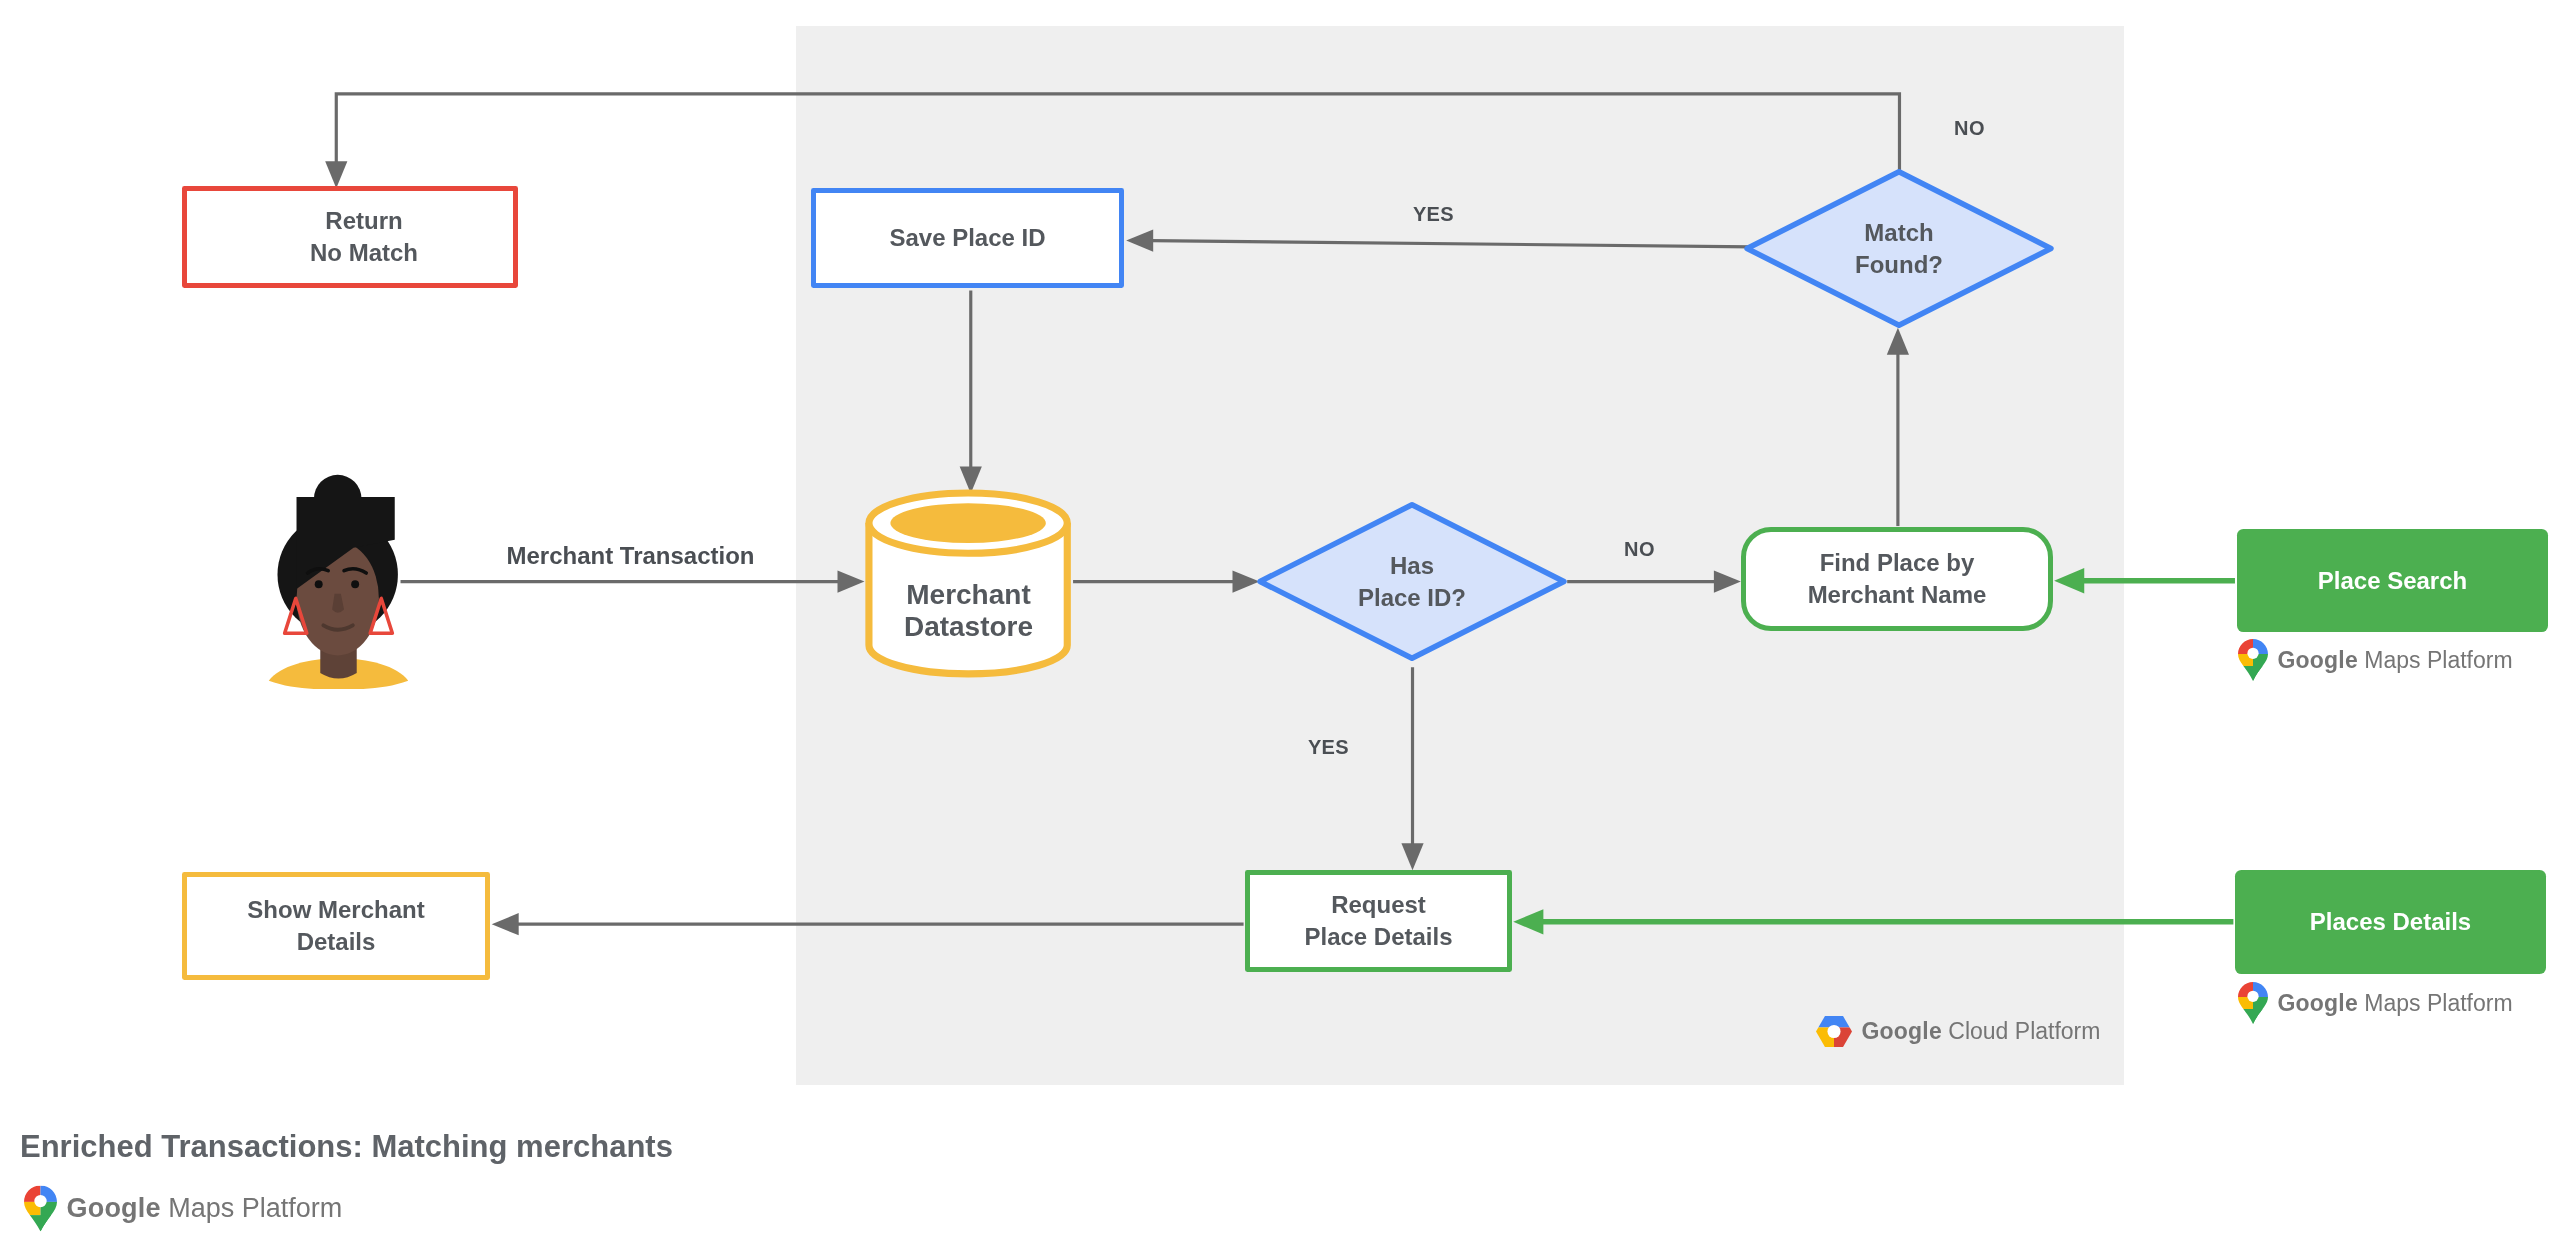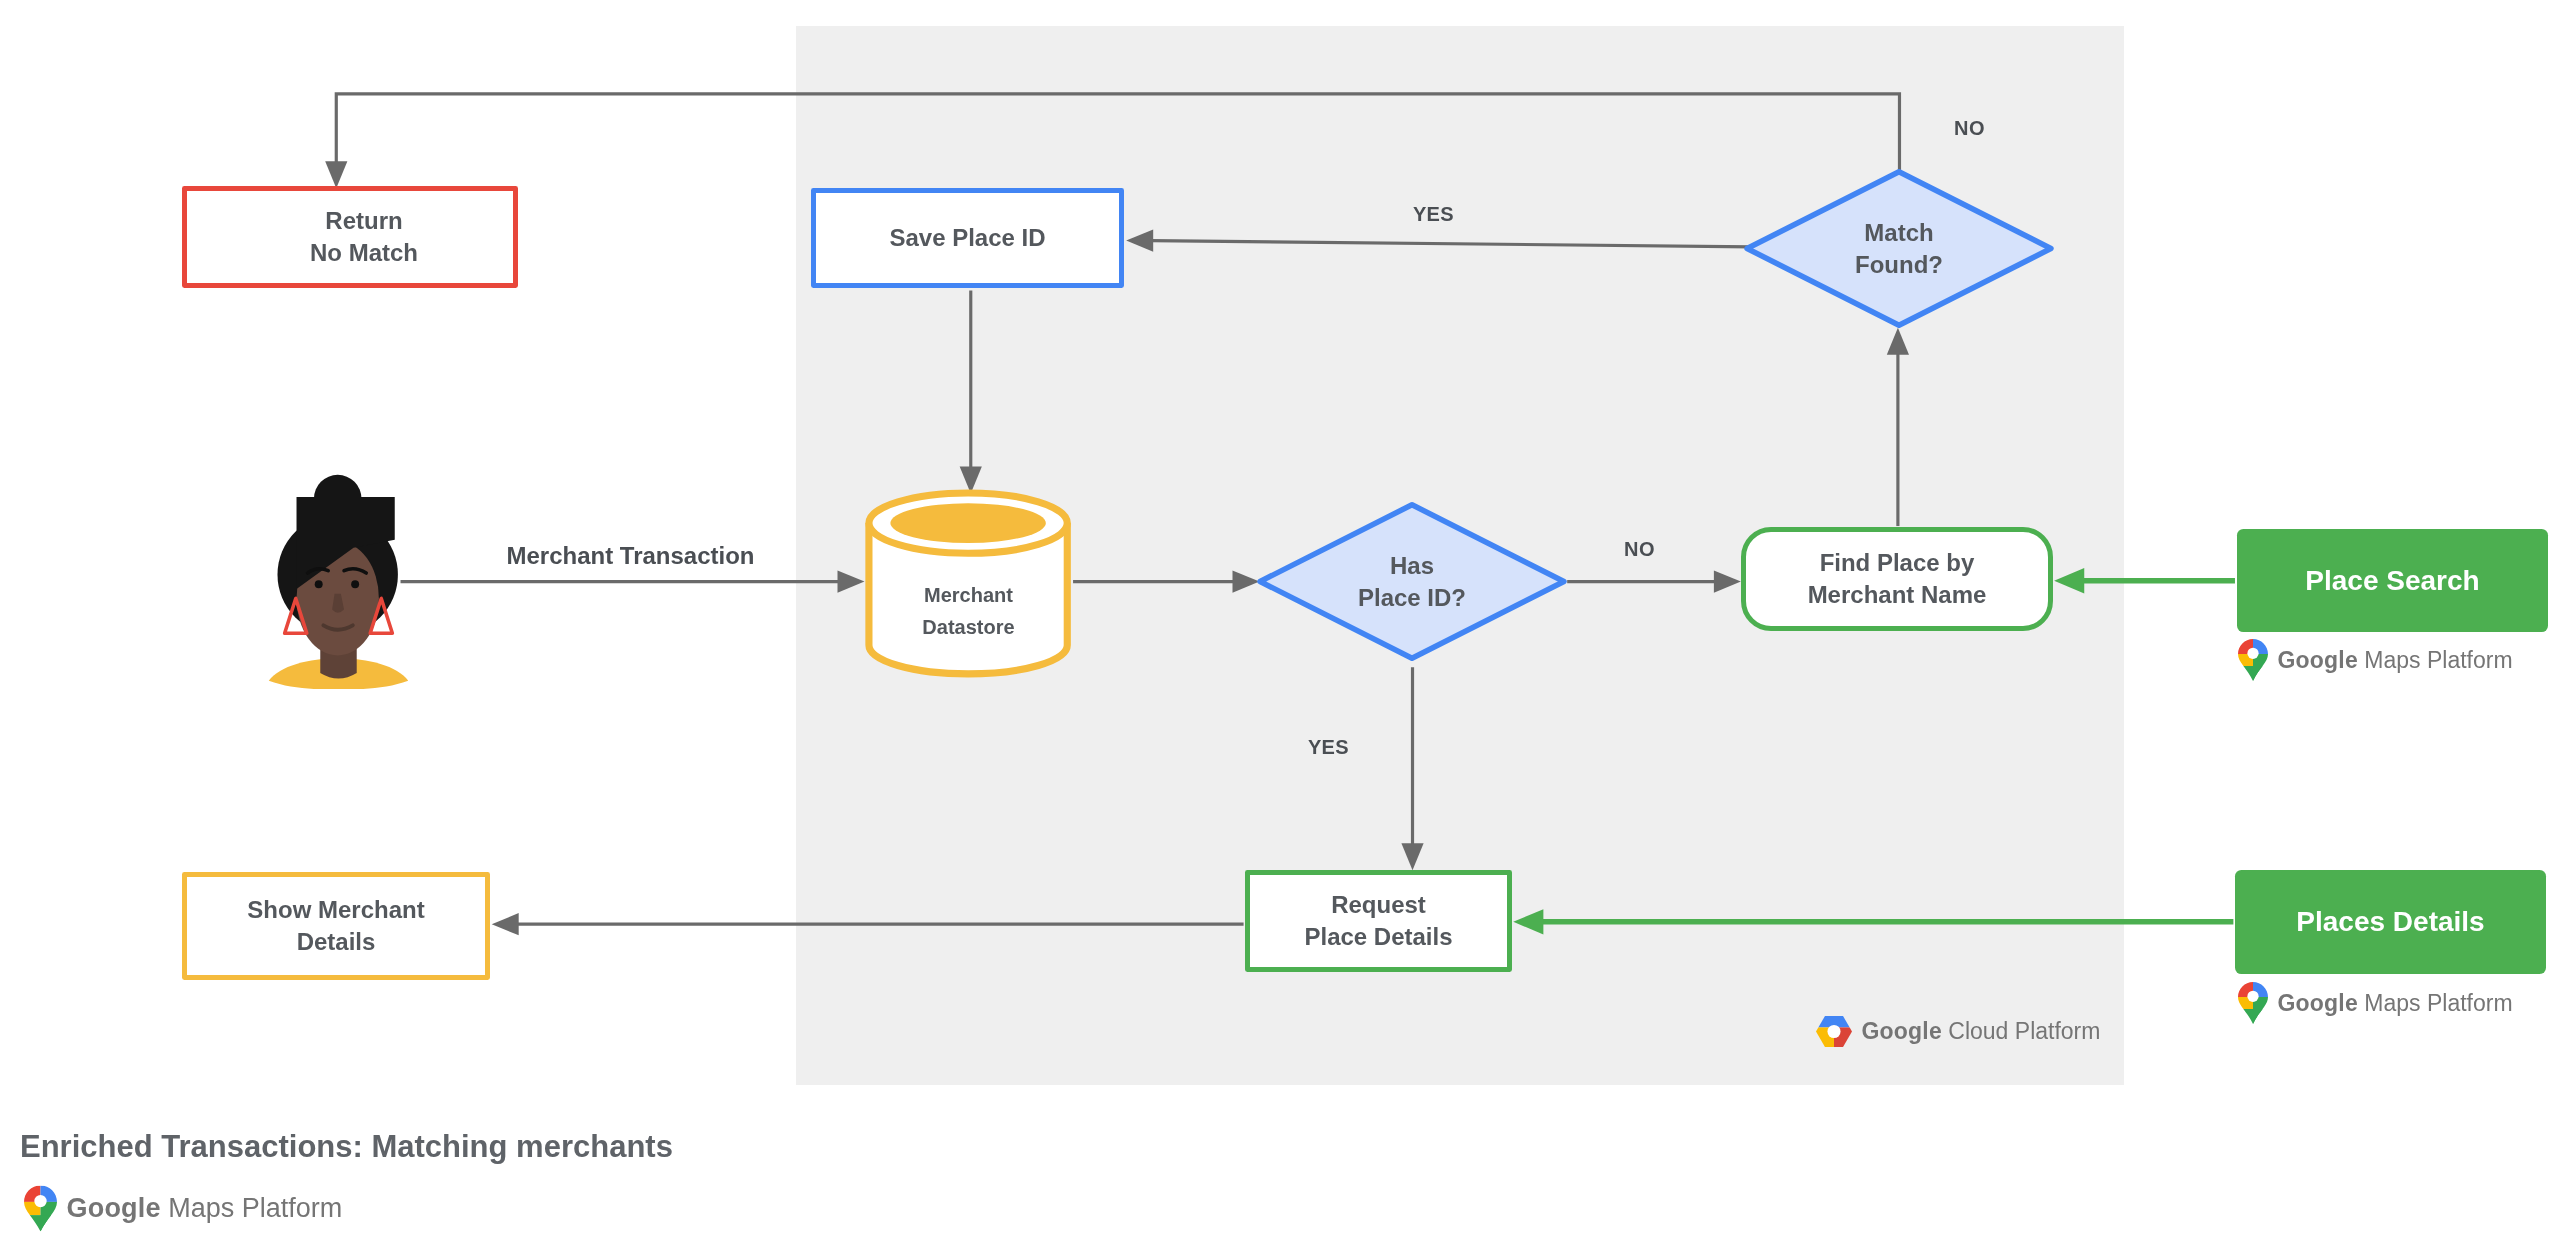--- a/index.html
+++ b/index.html
@@ -22,31 +22,31 @@
   .node{
     position:absolute; display:flex; align-items:center; justify-content:center;
     background:#ffffff; border-radius:2.4px; text-align:center;
     color:var(--text); font-weight:bold; font-size:24px; line-height:32px;
   }
   .node .label{white-space:pre-line;}
   .b-red{border:5.6px solid var(--red);}
   .b-blue{border:5.6px solid var(--blue);}
   .b-green{border:5.6px solid var(--green);}
   .b-yellow{border:5.6px solid var(--yellow);}
-  .fill-green{background:var(--green); color:#ffffff; border:none; border-radius:6.3px; font-size:28px;}
+  .fill-green{background:var(--green); color:#ffffff; border:none; border-radius:6.3px; font-size:24px;}
 
   .diamond-svg{position:absolute;}
   .diamond-shape{fill:var(--blue-light); stroke:var(--blue); stroke-width:7; stroke-linejoin:round;}
   .diamond-label{
     position:absolute; display:flex; align-items:center; justify-content:center; text-align:center;
     color:var(--text); font-weight:bold; font-size:24px; line-height:32px; white-space:pre-line;
   }
   .cyl-label{
     position:absolute; display:flex; align-items:center; justify-content:center; text-align:center;
-    color:var(--text); font-weight:bold; font-size:20px; line-height:32px; white-space:pre-line;
+    color:var(--text); font-weight:bold; font-size:28px; line-height:32px; white-space:pre-line;
   }
   .edge-label{
     position:absolute; color:var(--label); font-weight:bold; font-size:20px;
     text-align:center; letter-spacing:0.4px;
   }
   .mt-label{position:absolute; color:var(--label); font-weight:bold; font-size:24px; text-align:center;}
 
   .brand{position:absolute; display:flex; align-items:center; gap:9.5px;}
   .brand-text{font-size:23px; color:var(--logo-gray); white-space:nowrap;}
   .brand-text .g{font-weight:bold; letter-spacing:0.2px;}

